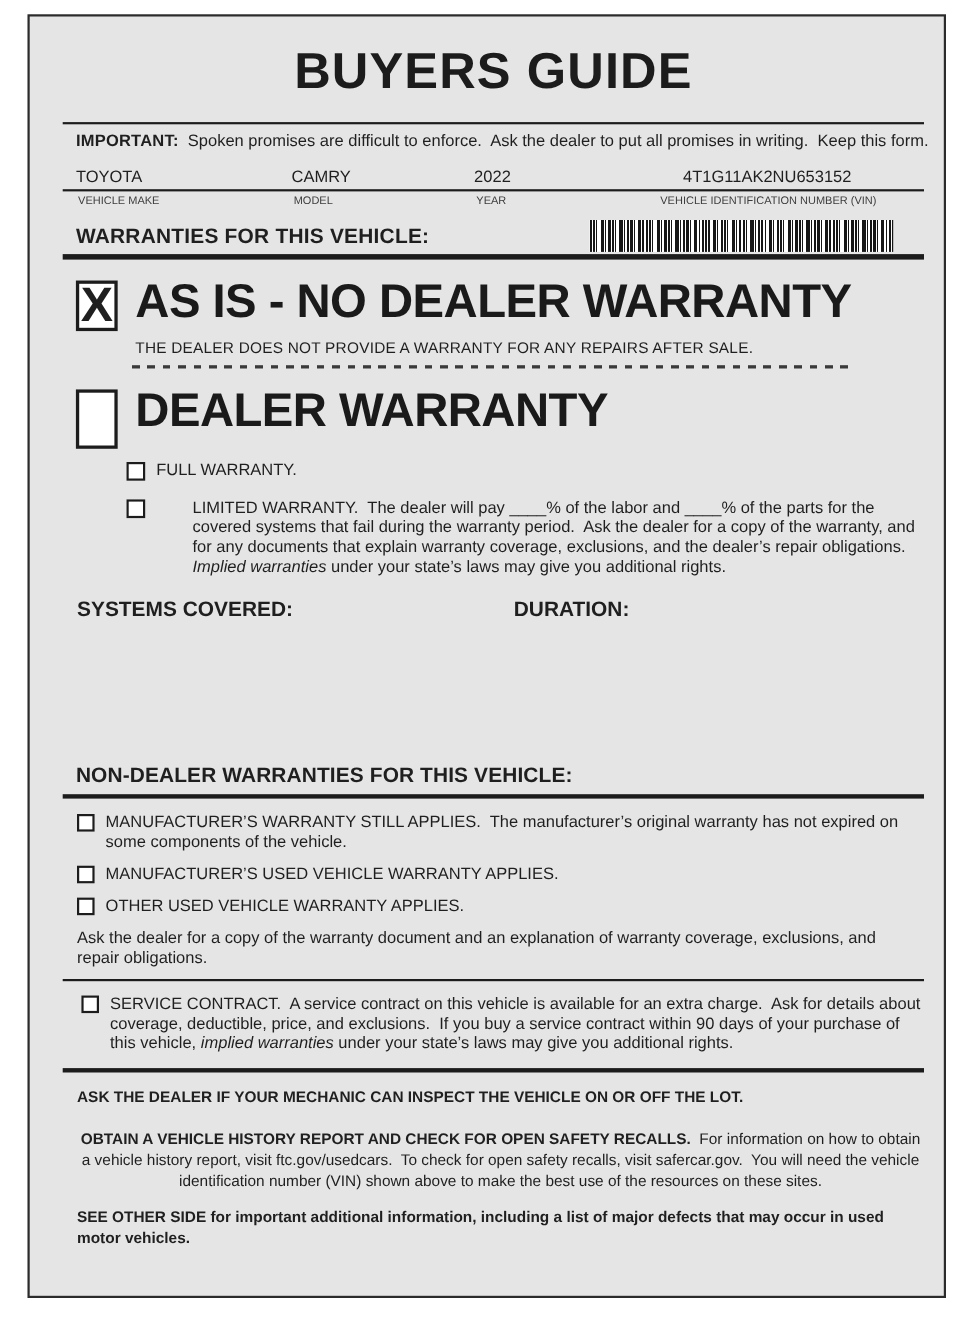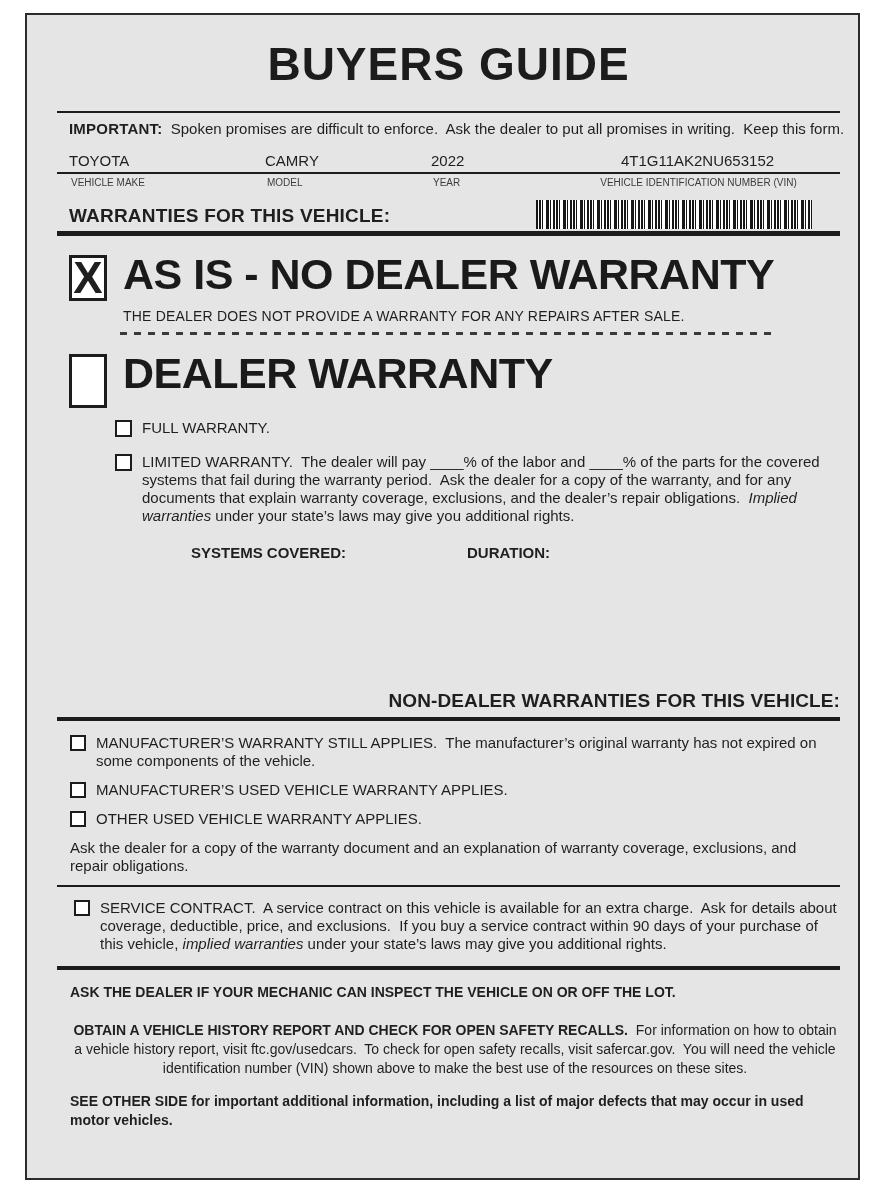--- a/index.html
+++ b/index.html
@@ -84,26 +84,26 @@
   .cb {
     flex: none; width: 17px; height: 17px;
     border: 2px solid #1c1c1c; background: #fff; margin-top: 1px;
   }
   .cb.sm { width: 16px; height: 16px; }
   .cb-row .txt { margin-left: 10px; font-size: 15px; line-height: 18px; white-space: pre-wrap; }
   .indent58 { padding-left: 58px; }
   .indent13 { padding-left: 13px; }
   .indent17 { padding-left: 17px; }
   .full-row { margin-top: 11px; }
-  .limited-row { margin-top: 16px; }
-
-  .sys-row { display: flex; margin-top: 19px; padding-left: 13px; font-size: 15px; font-weight: bold; text-align: center; }
+  .limited-row { margin-top: 16px; gap: 33px; }
+
+  .sys-row { display: flex; margin-top: 19px; padding-left: 13px; font-size: 19px; font-weight: bold; }
   .sys-covered { width: 397px; }
 
-  .nd-heading { margin: 129px 0 0 0; padding-left: 12px; font-size: 19px; font-weight: bold; letter-spacing: .1px; text-align: right; }
+  .nd-heading { margin: 129px 0 0 0; padding-left: 12px; font-size: 19px; font-weight: bold; letter-spacing: .1px; }
   .nd-rule { margin-top: 5px; }
   .nd-item1 { margin-top: 13px; }
   .nd-item { margin-top: 11px; }
   .nd-note { margin: 11px 0 0 0; padding-left: 13px; font-size: 15px; line-height: 18px; max-width: 780px; white-space: pre-wrap; }
   .mid-rule { margin-top: 10px; height: 2px; }
   .service-row { margin-top: 12px; }
   .bottom-rule { margin-top: 13px; height: 4px; }
 
   .foot { padding-left: 13px; font-size: 14px; line-height: 19px; white-space: pre-wrap; }
   .foot.b { font-weight: bold; }

